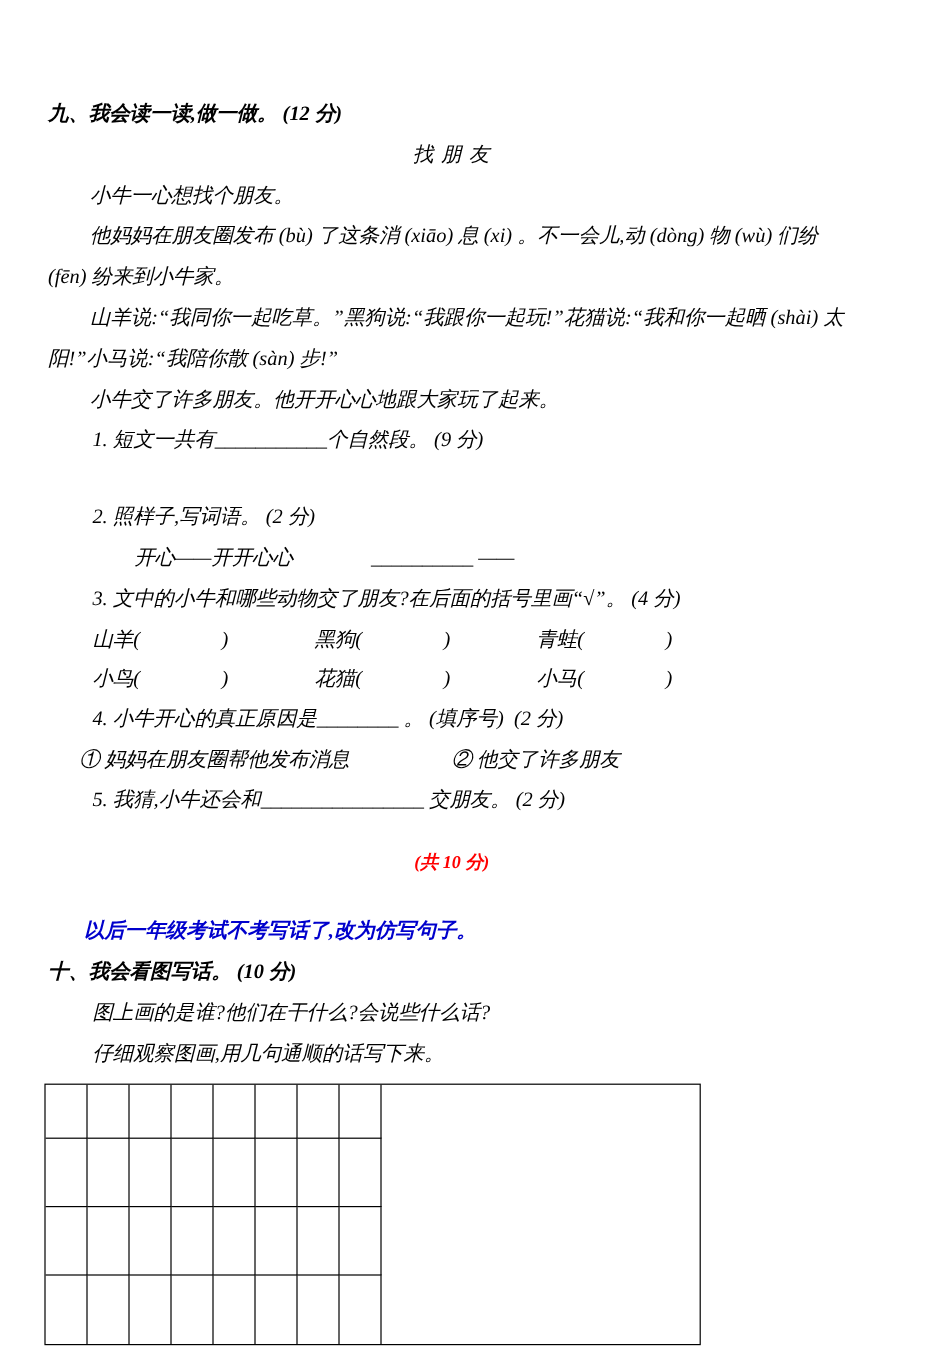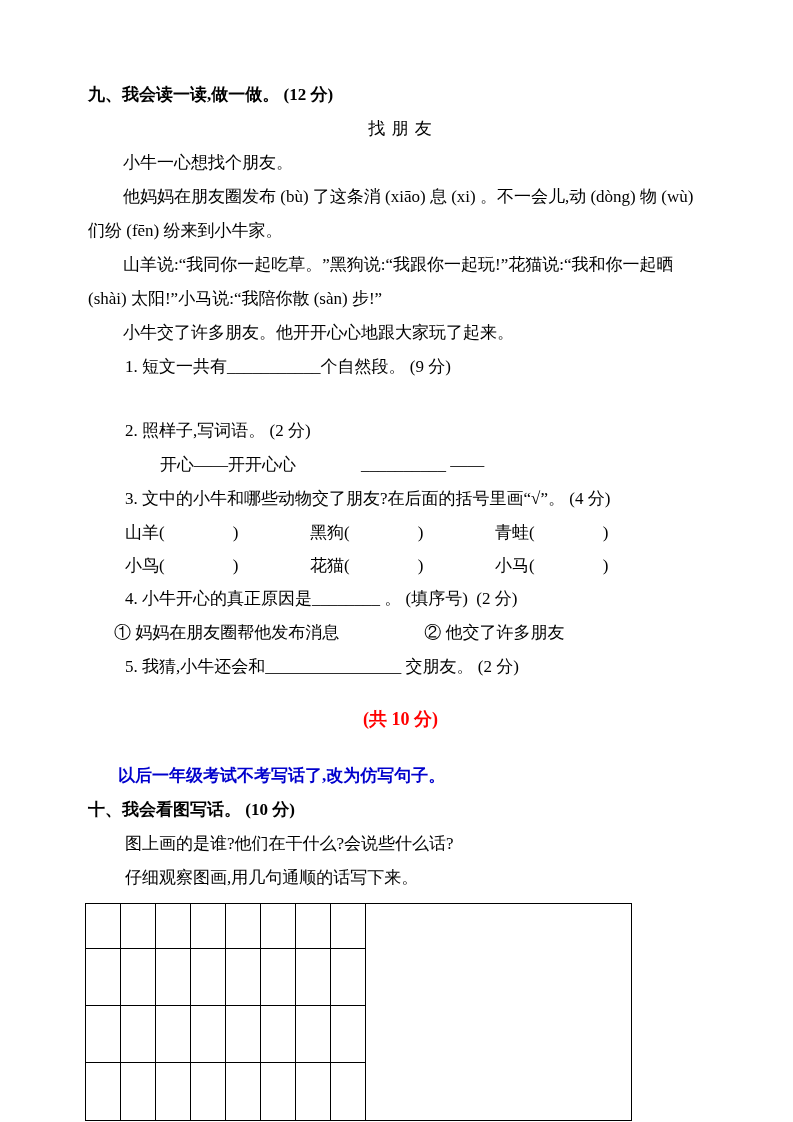--- a/index.html
+++ b/index.html
@@ -3,31 +3,31 @@
 <meta charset="utf-8">
 <style>
   html, body { margin: 0; padding: 0; }
   body {
     width: 793px; height: 1122px;
     background: #ffffff;
     font-family: "Liberation Serif", "DejaVu Serif", serif;
     font-size: 17px; color: #000;
     overflow: hidden;
   }
-  .page { padding: 78px 80px 0 88px; box-sizing: border-box; }
+  .page { padding: 78px 80px 0 40px; box-sizing: border-box; font-style: italic; }
   .line, p { margin: 0; line-height: 34px; white-space: pre-wrap; }
   .sec-heading { font-weight: bold; }
   .passage-title { text-align: center; letter-spacing: 1px; }
   .para { text-indent: 35px; }
   .q { margin-left: 37px; }
   .q-gap { margin-bottom: 30px; }
   .q2-line { margin-left: 72px; display: flex; gap: 65px; text-align: center; }
   .opts-row { margin-left: 37px; display: grid; grid-template-columns: 185px 185px 185px; line-height: 33px; }
   .choices { margin-left: 26px; display: flex; gap: 85px; }
-  .score-note { text-align: center; color: #ff0000; font-weight: bold; font-size: 18px; margin-top: 18px; }
+  .score-note { text-align: center; color: #ff0000; font-weight: bold; font-size: 15px; margin-top: 18px; }
   .notice { color: #0000cc; font-weight: bold; margin-left: 30px; margin-top: 23px; }
   .writing-grid {
     margin: 8px 0 0 -3px;
     display: flex;
     border: 1px solid #000;
     width: 545px;
   }
   .squares {
     display: grid;
     grid-template-columns: repeat(8, 35px);

